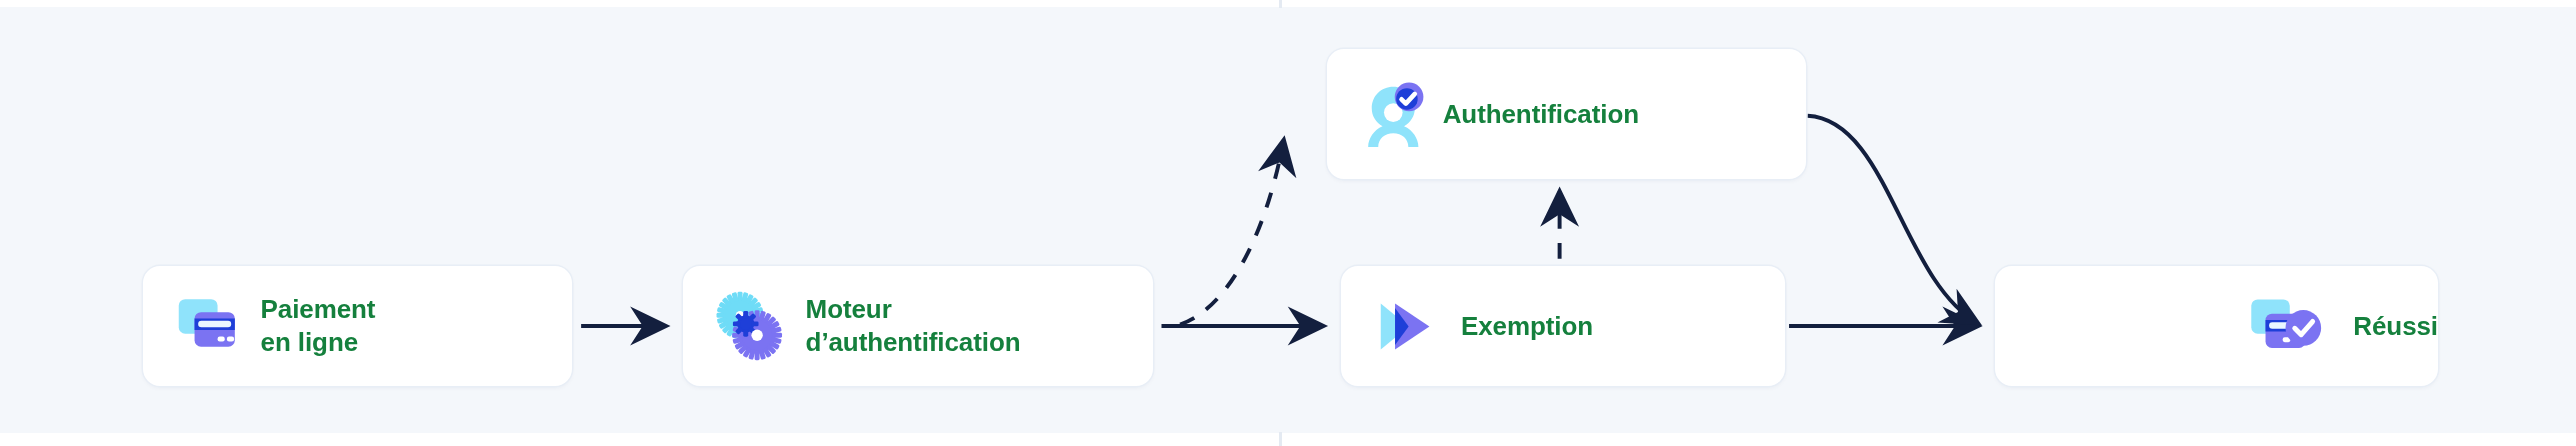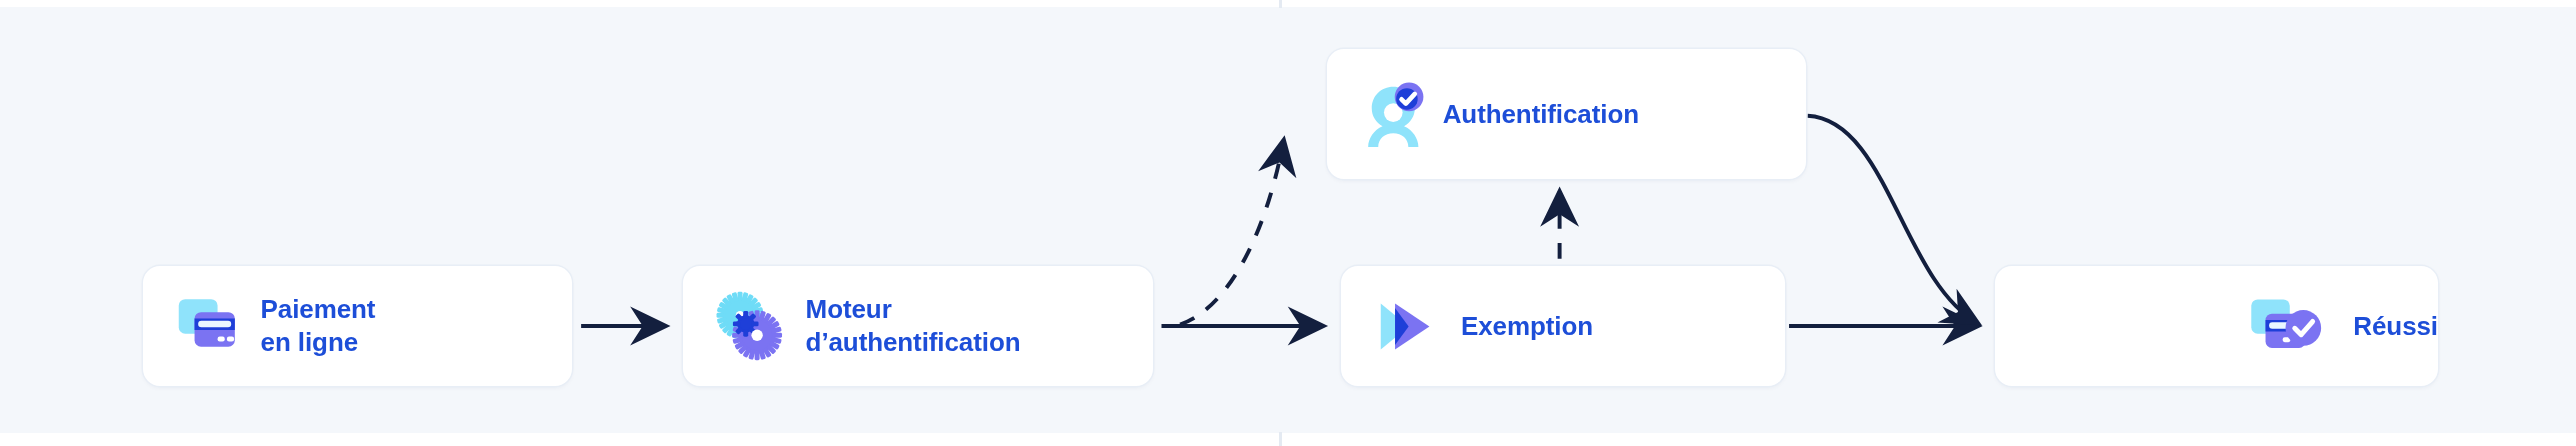--- a/index.html
+++ b/index.html
@@ -38,21 +38,21 @@
     border-radius:17px;
     box-shadow:0 0 0 1.4px #e8eef6, 0 1.4px 4.3px rgba(24,40,80,.05);
     display:flex;align-items:center;
     box-sizing:border-box;
   }
   .node-icon{
     flex:0 0 auto;
     display:block;
   }
   .node-label{
-    color:#1d4ed8;
+    color:#15803d;
     font-weight:700;
     font-size:26px;
     line-height:33px;
     letter-spacing:-0.1px;
     white-space:pre-line;
   }
 
   
   #node-payment   {left:143px; top:266px; width:429px;  height:120px; padding:0 0 0 30px;}
   #node-payment .node-label{margin-left:18.6px;}

